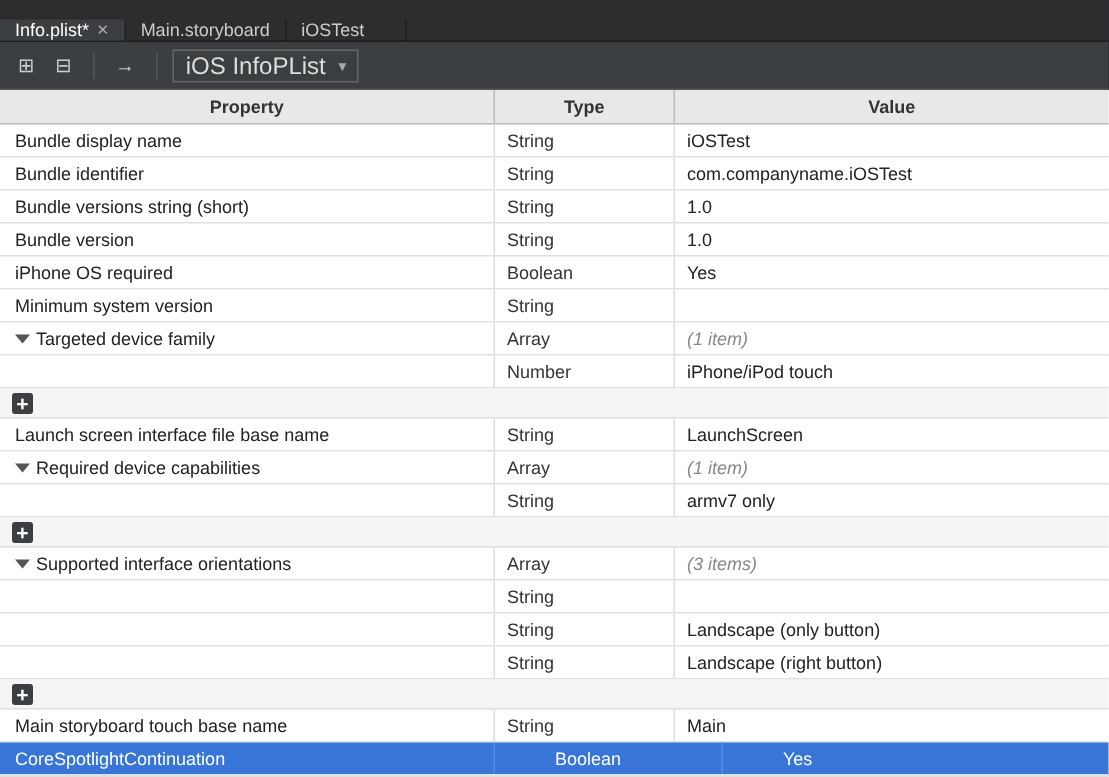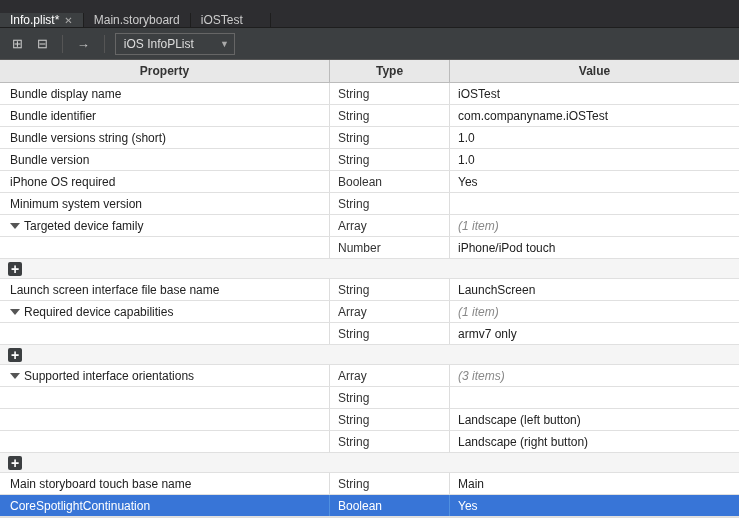--- a/index.html
+++ b/index.html
@@ -69,21 +69,21 @@
     }
     .toolbar-select-wrap {
       position: relative;
       display: flex;
       align-items: center;
     }
     .toolbar-select {
       background: #3c3f41;
       border: 1px solid #666;
       color: #ddd;
-      font-size: 12px;
+      font-size: 16px;
       padding: 2px 20px 2px 8px;
       height: 22px;
       cursor: pointer;
       appearance: none;
       min-width: 120px;
     }
     .select-arrow {
       position: absolute;
       right: 6px;
       color: #aaa;
@@ -327,40 +327,40 @@
   </div>
 
   <div class="table-row">
     <div class="col-prop indent-1"></div>
     <div class="col-type">String</div>
   </div>
 
   <div class="table-row">
     <div class="col-prop indent-1"></div>
     <div class="col-type">String</div>
-    <div class="col-value">Landscape (left button)</div>
+    <div class="col-value">Landscape (only button)</div>
   </div>
 
   <div class="table-row">
     <div class="col-prop indent-1"></div>
     <div class="col-type">String</div>
     <div class="col-value">Landscape (right button)</div>
   </div>
 
   <div class="add-btn-row">
     <button class="add-btn">+</button>
   </div>
 
   <div class="table-row">
     <div class="col-prop">Main storyboard touch base name</div>
     <div class="col-type">String</div>
     <div class="col-value">Main</div>
   </div>
 
-  <div class="table-row selected" style="background:#3875d7;">
+  <div class="table-row selected" style="background:#3875d7;gap:32px;">
     <div class="col-prop" style="color:#fff; border-right-color:#5090e0;">CoreSpotlightContinuation</div>
     <div class="col-type" style="color:#fff; border-right-color:#5090e0;">Boolean</div>
     <div class="col-value" style="color:#fff;">Yes</div>
   </div>
 
   <div class="bottom-add-row">
     
   </div>
 </div>
 

